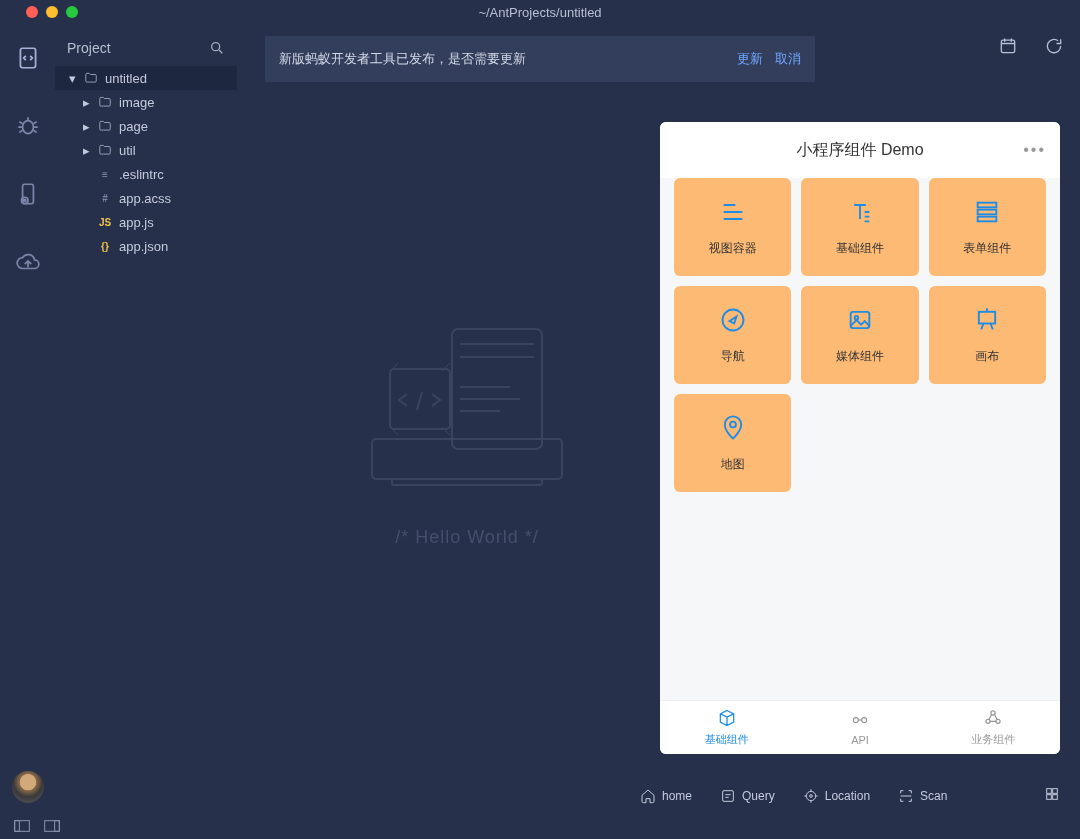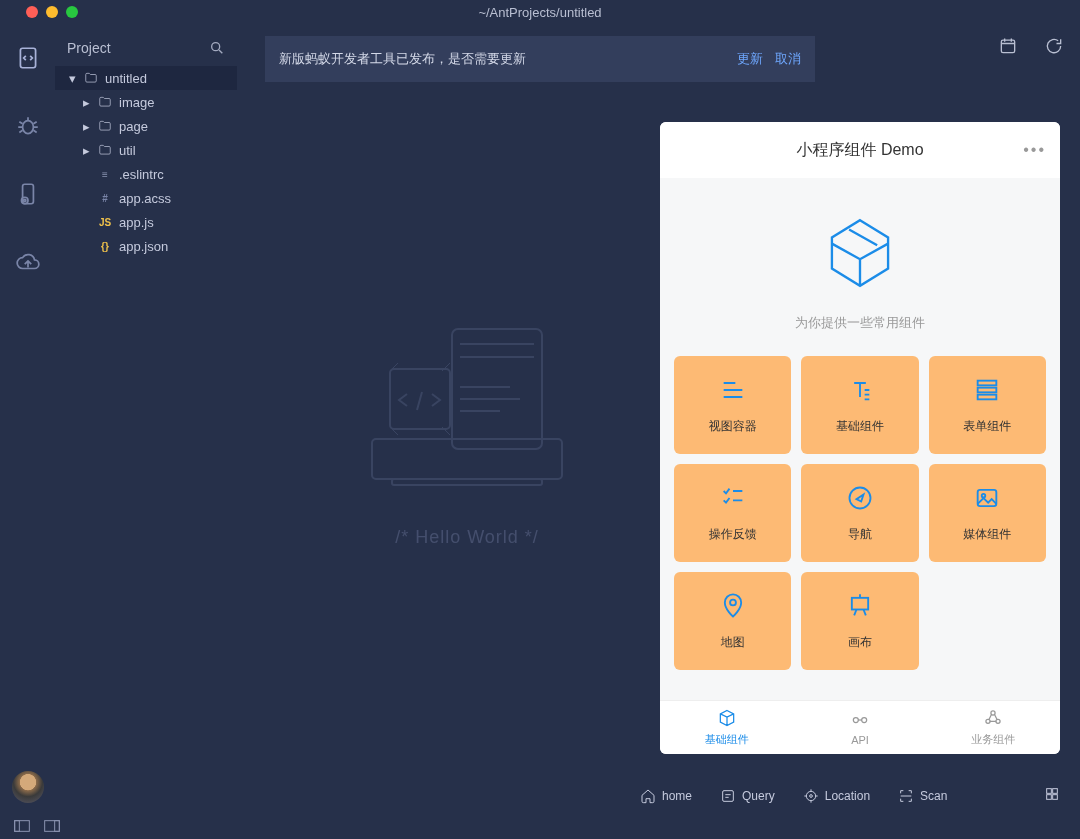--- a/index.html
+++ b/index.html
@@ -300,27 +300,20 @@
       </div>
       <div class="hw-text">/* Hello World */</div>
     </div>
 
     <div class="preview">
       <div class="preview-header">
         <span>小程序组件 Demo</span>
         <span class="more">•••</span>
       </div>
       <div class="preview-body">
-        <div class="demo-logo">
-          <svg width="78" height="78" viewBox="0 0 100 100">
-            <path d="M50 8 L86 30 L86 70 L50 92 L14 70 L14 30 Z"></path>
-            <path d="M14 38 L50 58 L86 38 M50 58 L50 92 M36 20 L72 40"></path>
-          </svg>
-          <div class="demo-subtitle">为你提供一些常用组件</div>
-        </div>
         <div class="grid">
           <div class="grid-item">
             <svg width="28" height="28" viewBox="0 0 24 24">
                 <path d="M4 6h10M4 12h16M4 18h16"></path>
               </svg>
             <span class="label">视图容器</span>
           </div>
           <div class="grid-item">
             <svg width="28" height="28" viewBox="0 0 24 24">
                 <path d="M7 6h10M12 6v12M16 12h4M16 16h4M16 20h4"></path>
@@ -330,52 +323,46 @@
           <div class="grid-item">
             <svg width="28" height="28" viewBox="0 0 24 24">
                 <rect x="4" y="4" width="16" height="4"></rect>
                 <rect x="4" y="10" width="16" height="4"></rect>
                 <rect x="4" y="16" width="16" height="4"></rect>
               </svg>
             <span class="label">表单组件</span>
           </div>
           <div class="grid-item">
             <svg width="28" height="28" viewBox="0 0 24 24">
-                <path d="M4 6l2 2 3-4M12 6h8M4 14l2 2 3-4M12 14h8"></path>
-              </svg>
-            <span class="label">操作反馈</span>
-          </div>
-          <div class="grid-item">
-            <svg width="28" height="28" viewBox="0 0 24 24">
                 <circle cx="12" cy="12" r="9"></circle>
                 <path d="M15 9l-2 6-4-2z"></path>
               </svg>
             <span class="label">导航</span>
           </div>
           <div class="grid-item">
             <svg width="28" height="28" viewBox="0 0 24 24">
                 <rect x="4" y="5" width="16" height="14" rx="2"></rect>
                 <circle cx="9" cy="10" r="1.5"></circle>
                 <path d="M4 17l5-5 4 4 3-3 4 4"></path>
               </svg>
             <span class="label">媒体组件</span>
           </div>
           <div class="grid-item">
             <svg width="28" height="28" viewBox="0 0 24 24">
+                <rect x="5" y="5" width="14" height="10"></rect>
+                <path d="M9 15l-2 5M15 15l2 5M12 5V2"></path>
+              </svg>
+            <span class="label">画布</span>
+          </div>
+          <div class="grid-item">
+            <svg width="28" height="28" viewBox="0 0 24 24">
                 <path d="M12 21s7-6 7-12a7 7 0 0 0-14 0c0 6 7 12 7 12z"></path>
                 <circle cx="12" cy="9" r="2.5"></circle>
               </svg>
             <span class="label">地图</span>
-          </div>
-          <div class="grid-item">
-            <svg width="28" height="28" viewBox="0 0 24 24">
-                <rect x="5" y="5" width="14" height="10"></rect>
-                <path d="M9 15l-2 5M15 15l2 5M12 5V2"></path>
-              </svg>
-            <span class="label">画布</span>
           </div>
         </div>
       </div>
       <div class="preview-tabs">
         <div class="preview-tab active">
           <svg width="20" height="20" viewBox="0 0 24 24">
               <path d="M12 3l8 4v10l-8 4-8-4V7z M4 7l8 4 8-4 M12 11v10"></path>
             </svg>
           <span>基础组件</span>
         </div>

